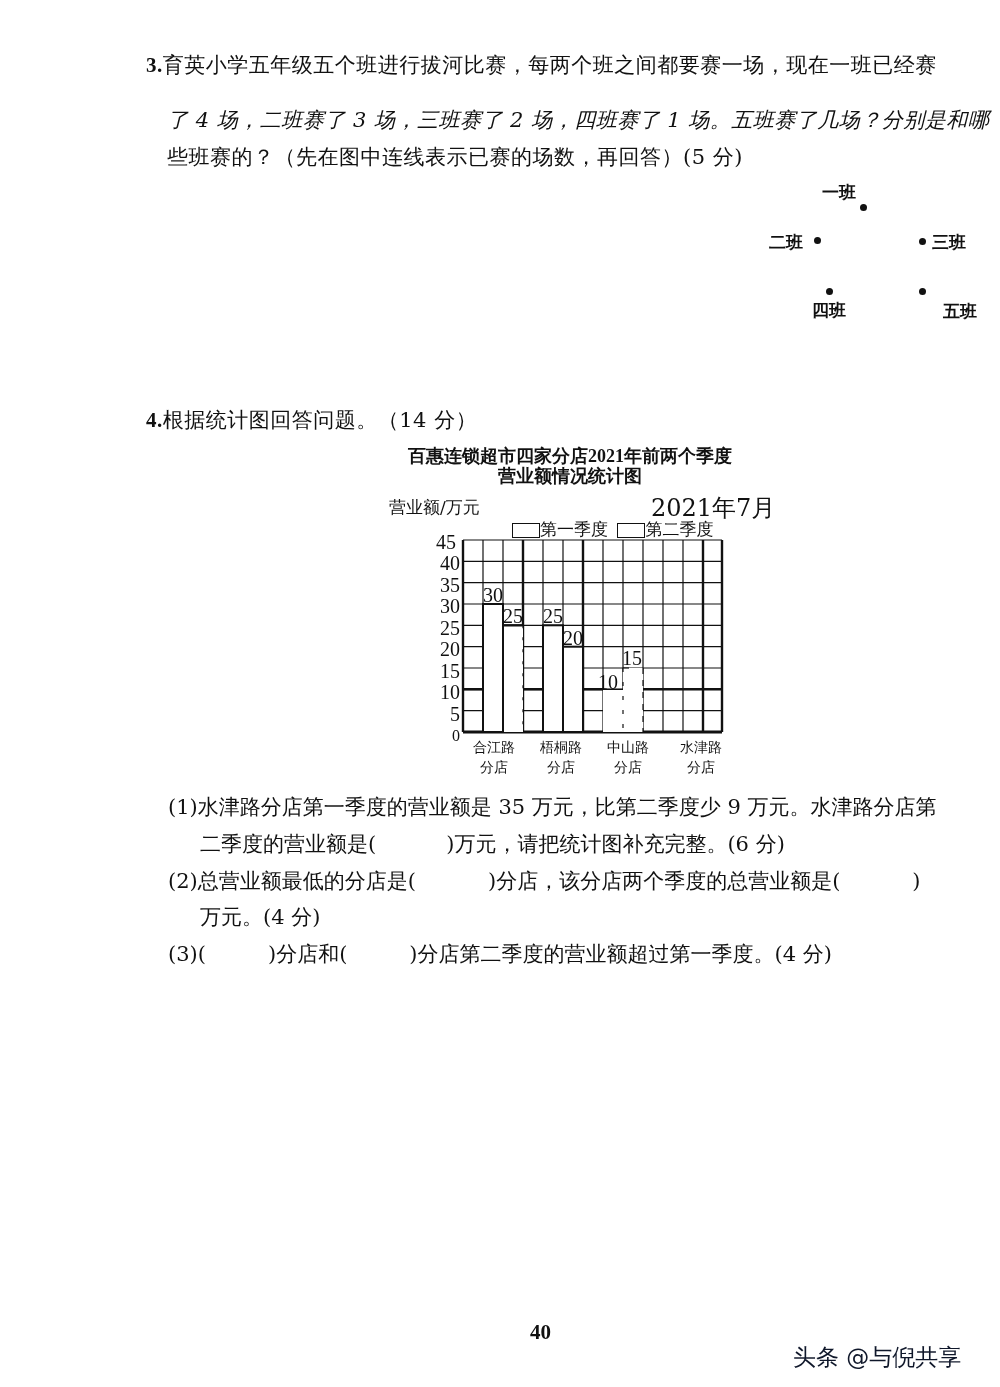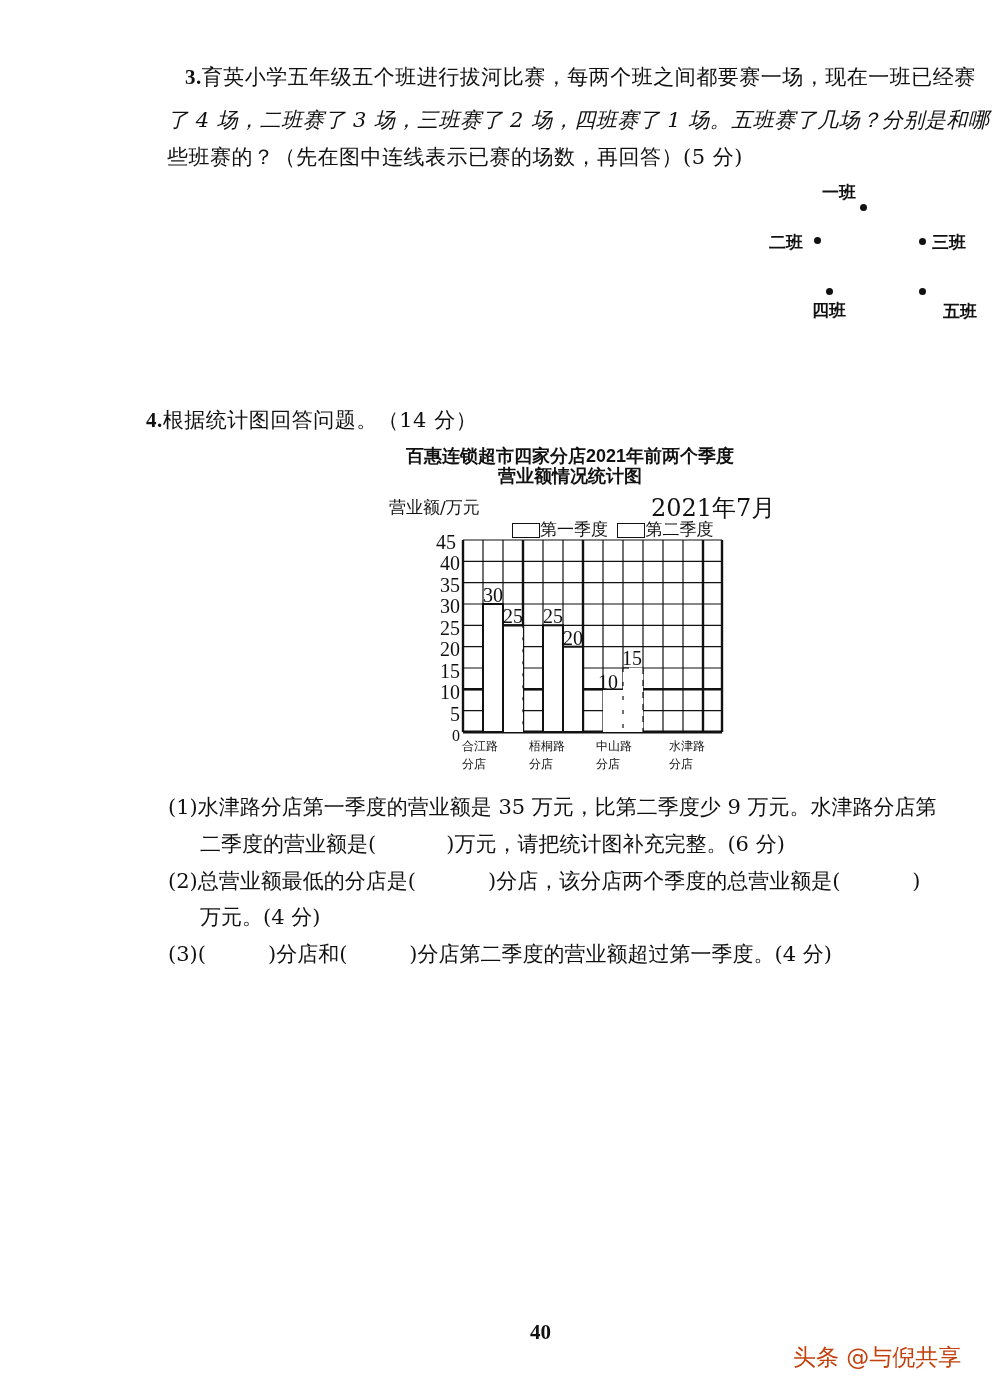--- a/index.html
+++ b/index.html
@@ -3,36 +3,36 @@
 <meta charset="utf-8">
 <style>
   html, body { margin: 0; padding: 0; background: #ffffff; }
   body { width: 1000px; height: 1387px; position: relative; overflow: hidden;
          font-family: "DejaVu Serif", "Liberation Serif", serif; color: #111; }
   .abs { position: absolute; }
   .q-line { font-size: 21px; line-height: 1; white-space: nowrap; letter-spacing: 0.5px; }
   .q-num { font-weight: bold; font-family: "Liberation Serif", serif; }
   .cls-label { font-size: 17px; font-weight: bold; white-space: nowrap; font-family: "DejaVu Sans", sans-serif; }
   .dot { width: 7px; height: 7px; border-radius: 50%; background: #111; position: absolute; }
-  .chart-title { font-family: Liberation Sans, sans-serif; font-weight: bold; font-size: 18px; text-align: center; width: 500px; line-height: 20px; }
+  .chart-title { font-family: Liberation Serif, serif; font-weight: bold; font-size: 18px; text-align: center; width: 500px; line-height: 20px; }
   .small { font-size: 17px; white-space: nowrap; }
   .tick { font-family: "Liberation Serif", serif; font-size: 20px; width: 36px; text-align: right; line-height: 1; }
   .bar-lbl { font-family: "Liberation Serif", serif; font-size: 20px; line-height: 1; }
-  .xlbl { font-size: 12px; white-space: nowrap; line-height: 1; }
+  .xlbl { font-size: 14px; white-space: nowrap; text-align: center; line-height: 1; }
   .legend-box { display: inline-block; width: 26px; height: 13px; border: 1.5px solid #111; vertical-align: middle; }
   .sub-q { font-size: 21px; line-height: 1; white-space: nowrap; }
   .blank { display: inline-block; }
   .page-num { font-family: "Liberation Serif", serif; font-weight: bold; font-size: 21px; }
-  .watermark { font-family: "DejaVu Sans", sans-serif; font-size: 23px; color: #c2410c; white-space: nowrap;
+  .watermark { font-family: "DejaVu Sans", sans-serif; font-size: 23px; color: #0f172a; white-space: nowrap;
                text-shadow: 1px 1px 0 #fff, -1px -1px 0 #fff; }
 </style>
 </head>
 <body>
 
-<div class="abs q-line" style="left:146px; top:67px;margin-left:39px;">
+<div class="abs q-line" style="left:146px; top:55px;">
   <span class="q-num">3.</span><span>育英小学五年级五个班进行拔河比赛，每两个班之间都要赛一场，现在一班已经赛</span>
 </div>
 <div class="abs q-line" style="left:167px; top:110px;font-style:italic;">了 4 场，二班赛了 3 场，三班赛了 2 场，四班赛了 1 场。五班赛了几场？分别是和哪</div>
 <div class="abs q-line" style="left:167px; top:147px;">些班赛的？（先在图中连线表示已赛的场数，再回答）(5 分)</div>
 
 <div>
   <span class="abs cls-label" style="left:822px; top:181px;">一班</span>
   <span class="dot" style="left:860px; top:204px;"></span>
 
   <span class="abs cls-label" style="left:769px; top:231px;">二班</span>

